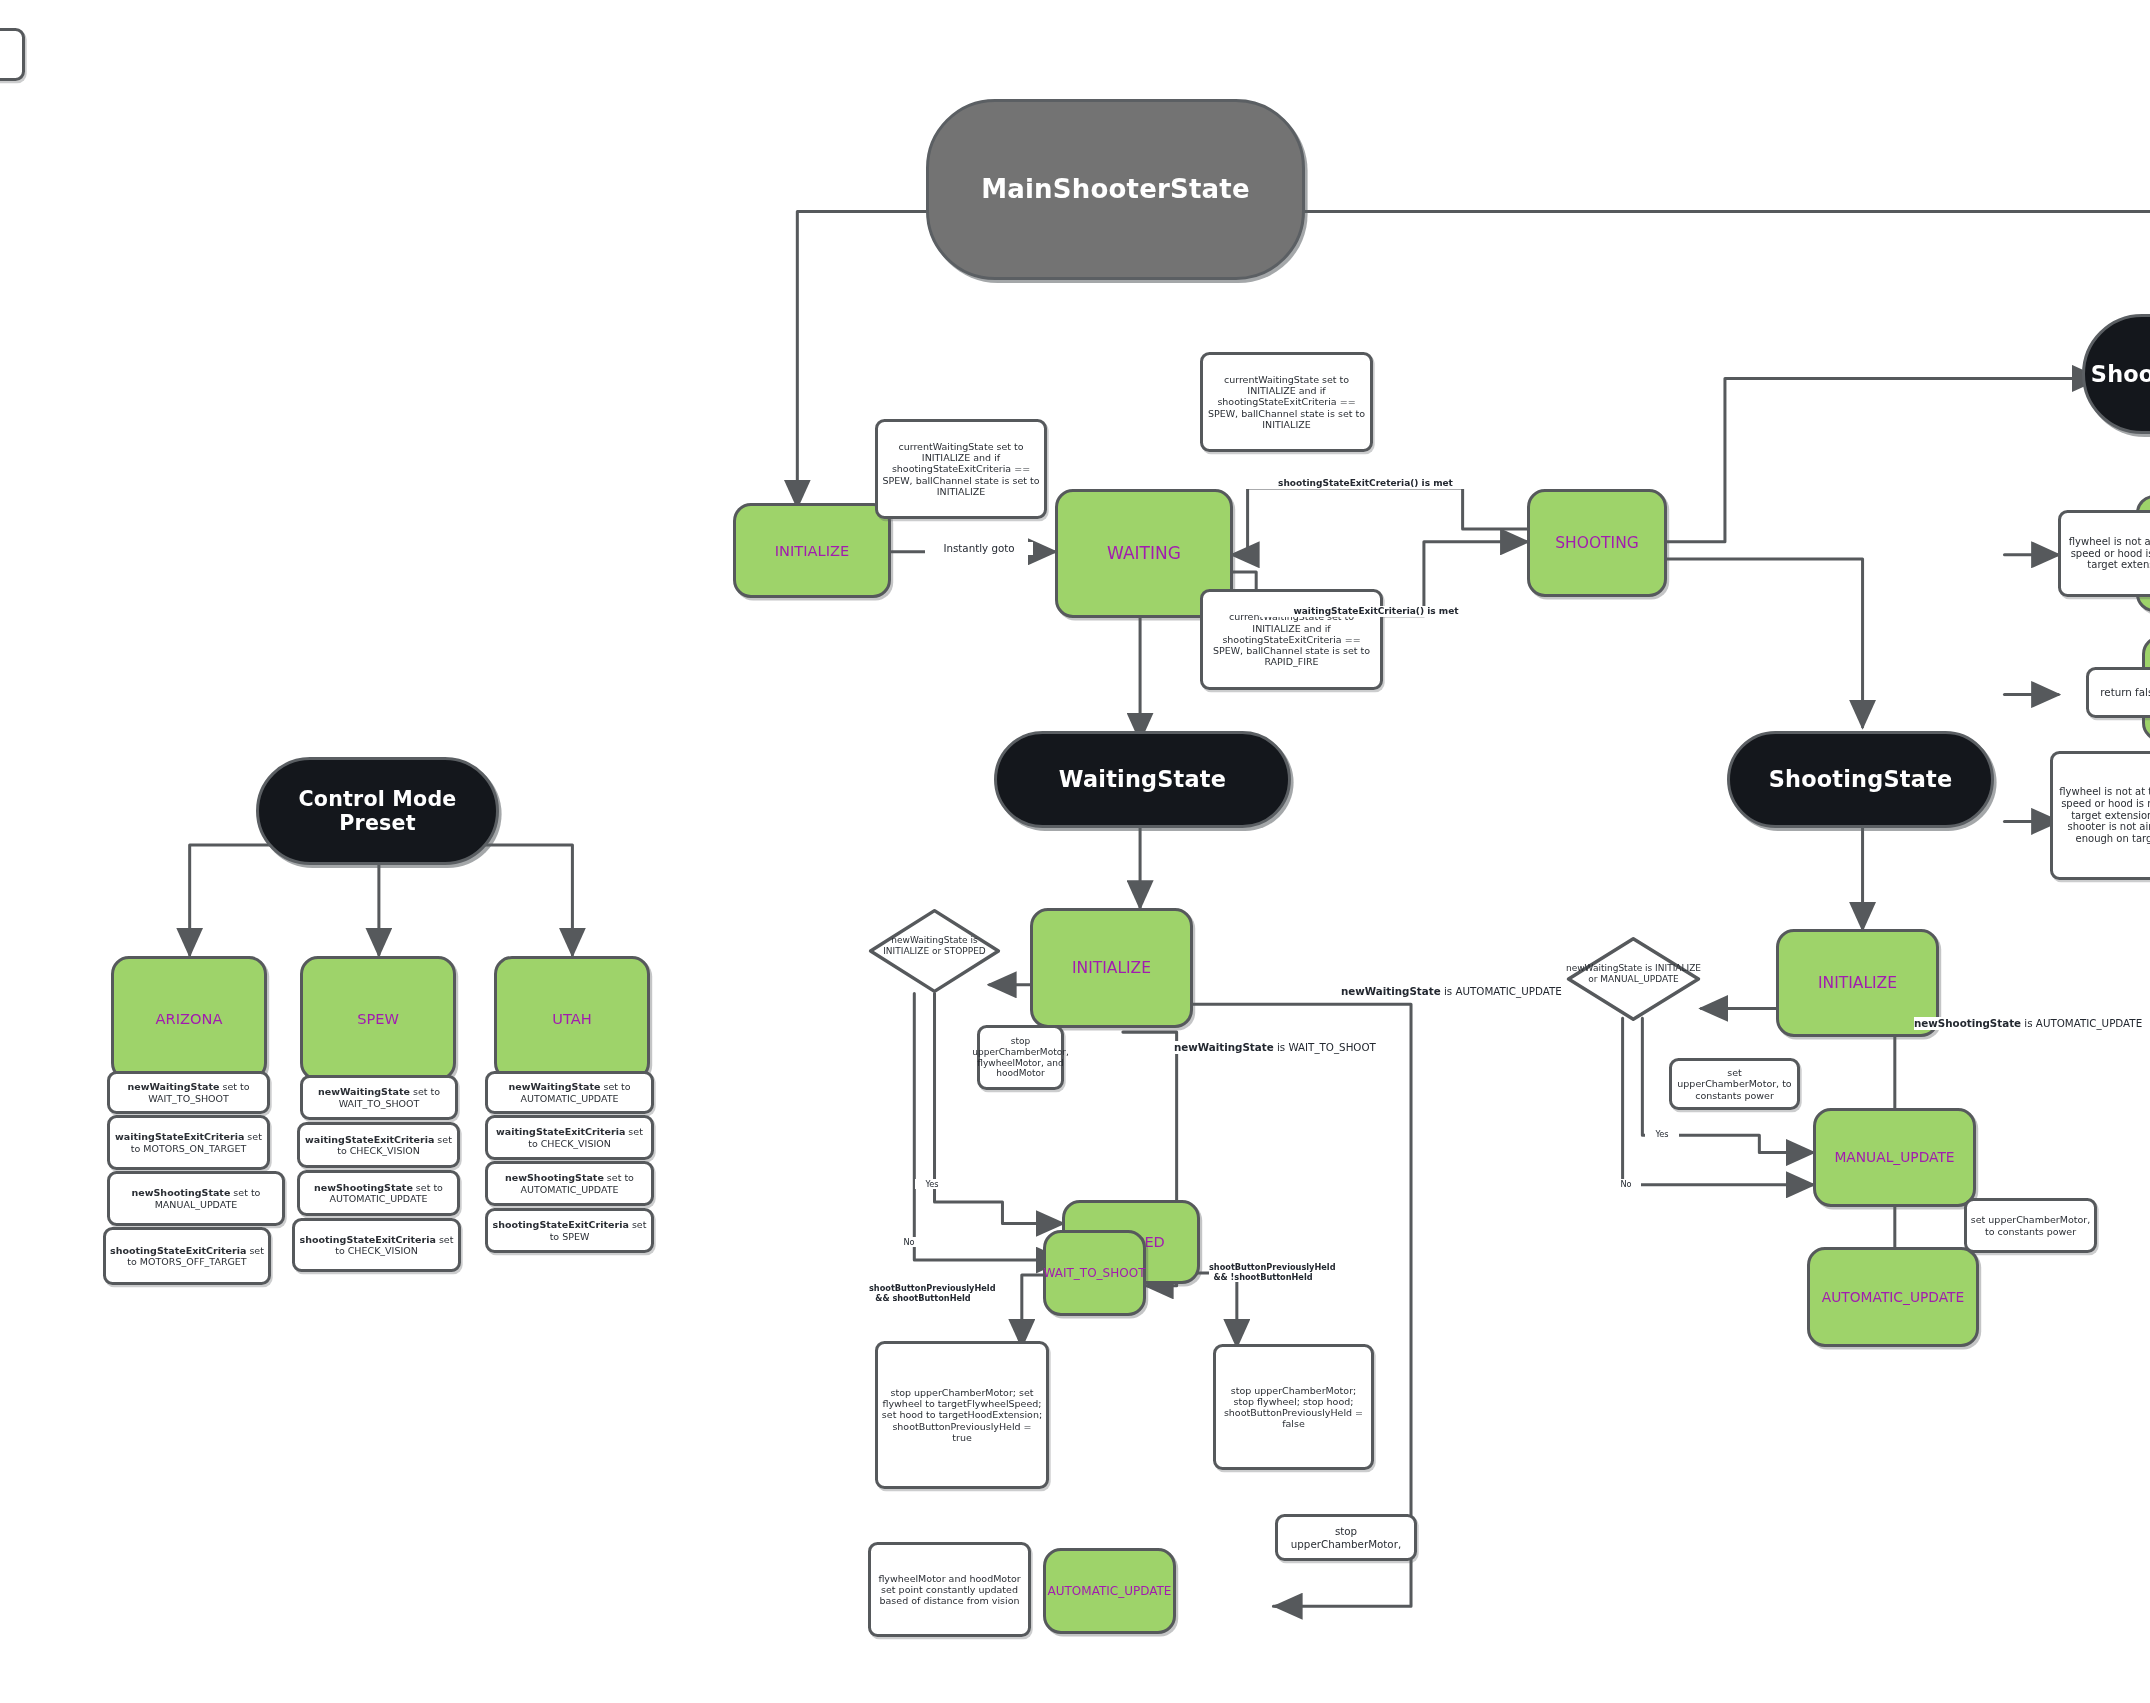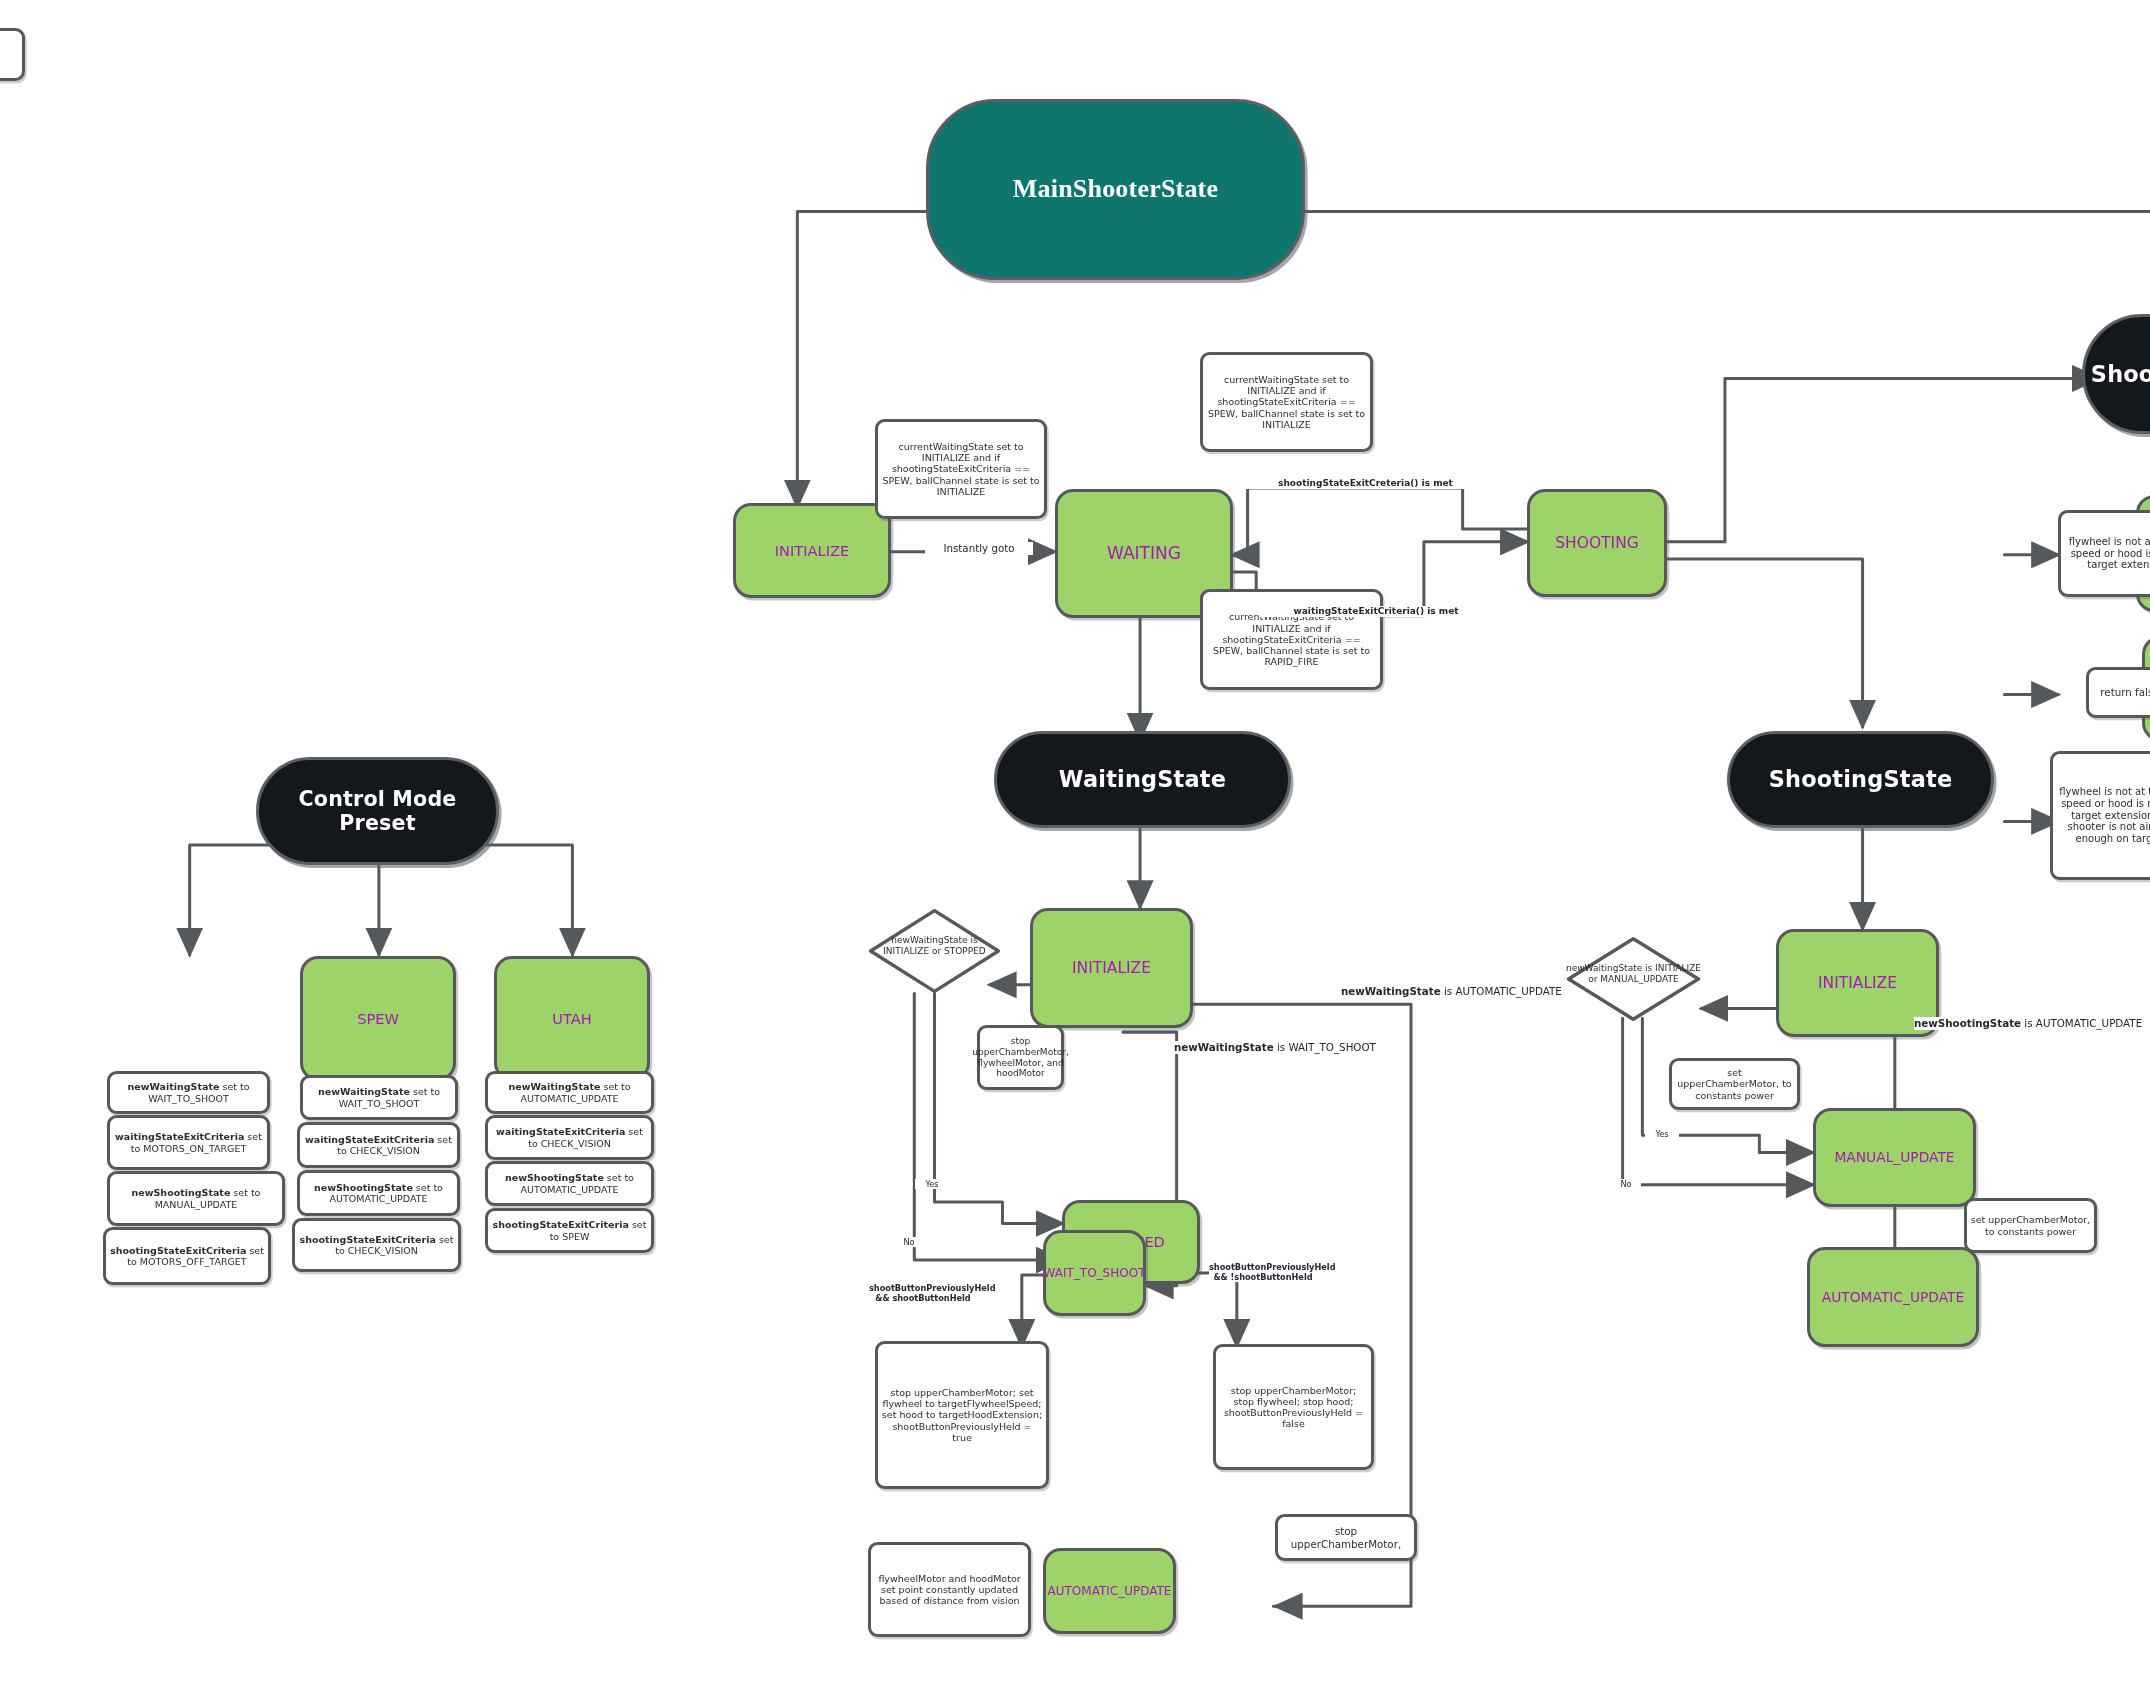--- a/index.html
+++ b/index.html
@@ -35,21 +35,21 @@
     background:#14171c;
     color:#ffffff;
     border:3px solid #5b5f63;
     border-radius:69px;
     font-size:26px;
     font-weight:700;
     letter-spacing:0.2px;
     box-shadow:2.6px 3px 0 rgba(90,94,98,.55);
     padding:0 7.7px;
   }
-  .pill.dark2{background:#0f766e;font-family:Liberation Serif, serif;}
+  .pill.dark2{background:#737373;}
   
   .green{
     background:#9ed36a;
     border:3.9px solid #56595c;
     border-radius:18px;
     font-size:17px;
     color:#a21caf;
     box-shadow:2.2px 2.6px 0 rgba(86,89,92,.35);
   }
   
@@ -194,20 +194,21 @@
   <div class="node note tiny" style="left:1200px;top:352px;width:173px;height:100px;">currentWaitingState set to INITIALIZE and if shootingStateExitCriteria == SPEW, ballChannel state is set to INITIALIZE</div>
 
   <div class="node note tiny" style="left:1200px;top:589px;width:183px;height:101px;">currentWaitingState set to INITIALIZE and if shootingStateExitCriteria == SPEW, ballChannel state is set to RAPID_FIRE</div>
 
   <div class="elabel" style="left:925px;top:542px;width:108px;background:#fff;">Instantly goto</div>
 
   <div class="elabel sm" style="left:1245px;top:478px;width:241px;background:#fff;font-weight:600;">shootingStateExitCreteria() is met</div>
 
   <div class="elabel sm" style="left:1260px;top:606px;width:232px;background:#fff;font-weight:600;">waitingStateExitCriteria() is met</div>
 
+  <div class="node green" style="left:111px;top:956px;width:156px;height:125px;font-size:14.6px;">ARIZONA</div>
   <div class="node note tiny" style="left:107px;top:1071px;width:163px;height:43px;">
     <span><b class="bold-lead">newWaitingState</b><span> set to WAIT_TO_SHOOT</span></span>
   </div>
   <div class="node note tiny" style="left:107px;top:1115px;width:163px;height:55px;">
     <span><b class="bold-lead">waitingStateExitCriteria</b><span> set to MOTORS_ON_TARGET</span></span>
   </div>
   <div class="node note tiny" style="left:107px;top:1171px;width:178px;height:55px;">
     <span><b class="bold-lead">newShootingState</b><span> set to MANUAL_UPDATE</span></span>
   </div>
   <div class="node note tiny" style="left:103px;top:1227px;width:168px;height:58px;">

